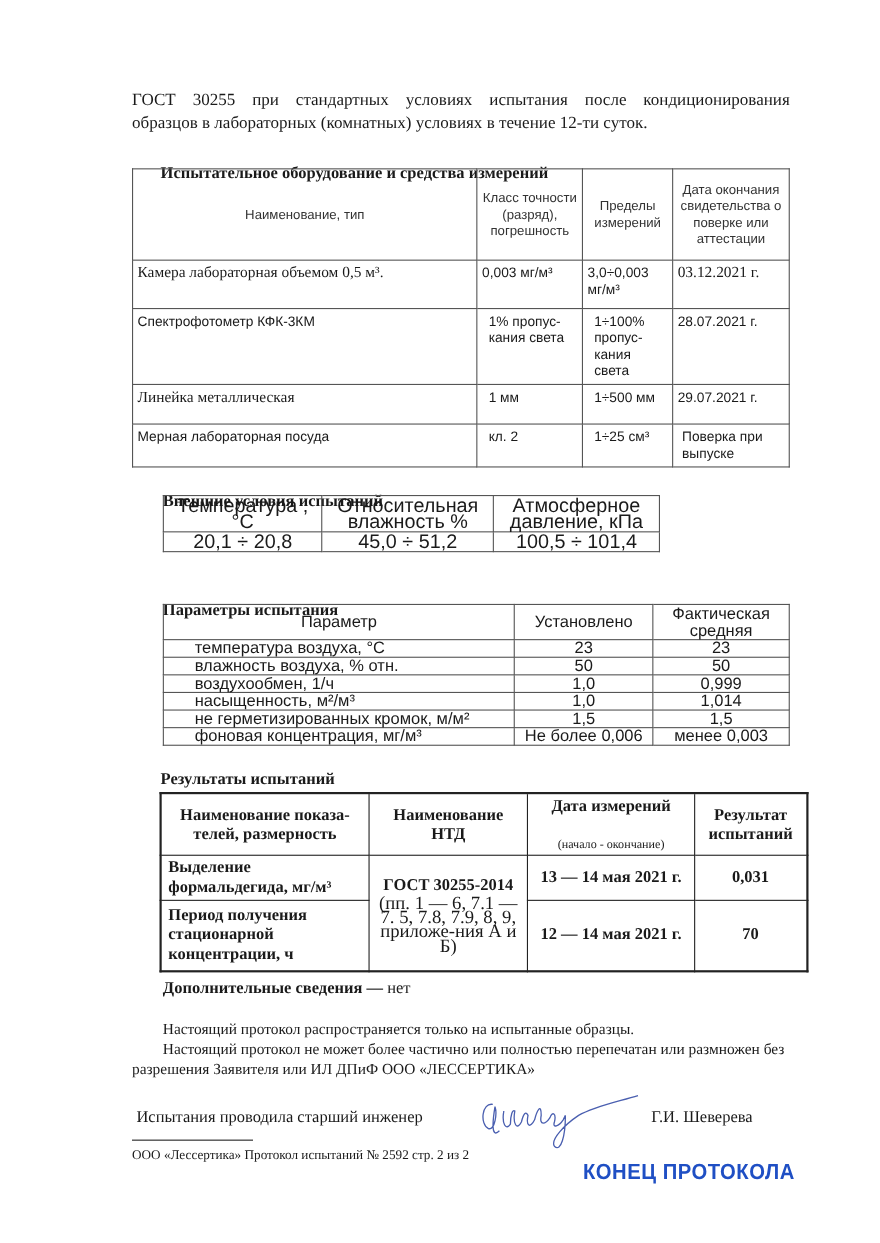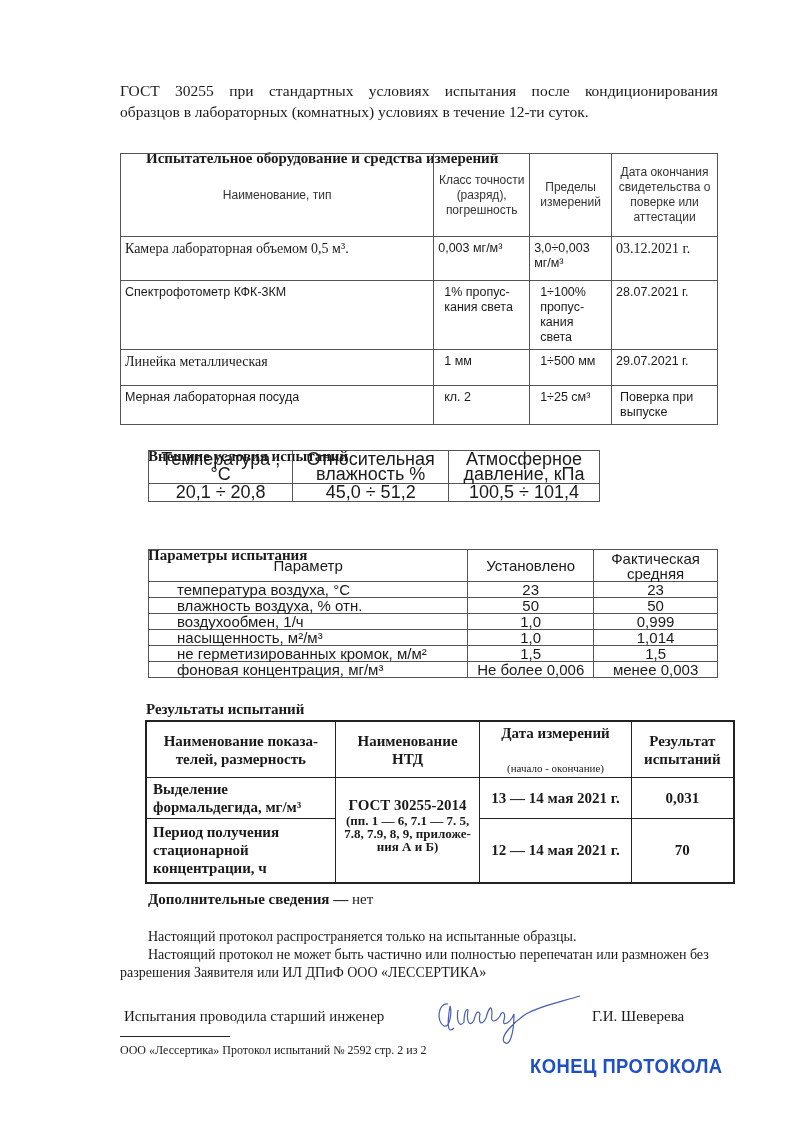--- a/index.html
+++ b/index.html
@@ -23,21 +23,21 @@
   .par td{line-height:15px;padding:0 2px;}
   .par td.c{text-align:center;}
   .par td.p{padding-left:28px;}
   
   .res{left:145px;top:720px;width:590px;font-family:"Liberation Serif","DejaVu Serif",serif;border:2px solid #222;}
   .res td{border:1px solid #222;padding:2px 6px;vertical-align:middle;}
   .res .hd{font-weight:bold;font-size:15px;text-align:center;line-height:18px;}
   .res .sm{font-size:11px;font-weight:normal;display:block;line-height:13px;margin-top:20px;}
   .res .b{font-weight:bold;font-size:15px;line-height:18px;}
   .res .cen{text-align:center;}
-  .gost-sub{font-size:13px;line-height:13px;display:block;font-weight:bold;}
+  .gost-sub{font-size:17px;line-height:13px;display:block;font-weight:normal;}
   .note{font-size:14px;line-height:19px;}
   .sig-name{font-size:15px;}
   .footer-line{left:120px;top:1036px;width:110px;border-top:1px solid #222;}
   .footer{left:120px;top:1043px;font-size:12px;}
   .stamp{left:530px;top:1055px;font-family:"Liberation Sans","DejaVu Sans",sans-serif;font-weight:bold;font-size:20px;color:#1f4fc4;letter-spacing:0.5px;transform:scaleX(0.92);transform-origin:left;}
 </style>
 </head>
 <body>
 
 <div class="abs intro">
@@ -189,21 +189,21 @@
   </tr>
 </tbody>
   </table>
 
 <div class="abs" style="left:148px;top:891px;font-size:15px;">
   <span style="font-weight:bold">Дополнительные сведения —</span>
   <span>нет</span>
 </div>
 
 <div class="abs note" style="left:148px;top:927px;">Настоящий протокол распространяется только на испытанные образцы.</div>
-<div class="abs note" style="left:148px;top:945px;">Настоящий протокол  не может быть частично или полностью перепечатан или размножен без</div>
+<div class="abs note" style="left:148px;top:945px;">Настоящий протокол  не может более частично или полностью перепечатан или размножен без</div>
 <div class="abs note" style="left:120px;top:963px;">разрешения Заявителя или ИЛ ДПиФ ООО «ЛЕССЕРТИКА»</div>
 
 <div class="abs sig-name" style="left:124px;top:1008px;">Испытания проводила старший инженер</div>
 <svg class="abs" style="left:430px;top:992px;" width="170" height="60" viewBox="0 0 170 60">
   <path d="M18 12 C8 10,6 30,14 34 C20 36,22 20,20 14 C18 26,16 44,24 36 M28 18 C26 30,30 36,34 30 C34 22,36 16,38 18 C36 30,40 36,44 28 C46 20,48 18,50 22 C48 32,52 34,56 26 C58 18,62 10,62 22 C60 32,66 30,70 24 C72 18,76 20,74 28 C72 34,78 32,82 26 L84 22 C84 40,80 56,74 50 C70 44,84 30,96 22 C110 14,130 10,150 4" fill="none" stroke="#4a5fb0" stroke-width="1.2"></path>
 </svg>
 <div class="abs sig-name" style="left:592px;top:1008px;">Г.И. Шеверева</div>
 
 <div class="abs footer-line"></div>
 <div class="abs footer">ООО «Лессертика» Протокол испытаний № 2592 стр. 2  из  2</div>

